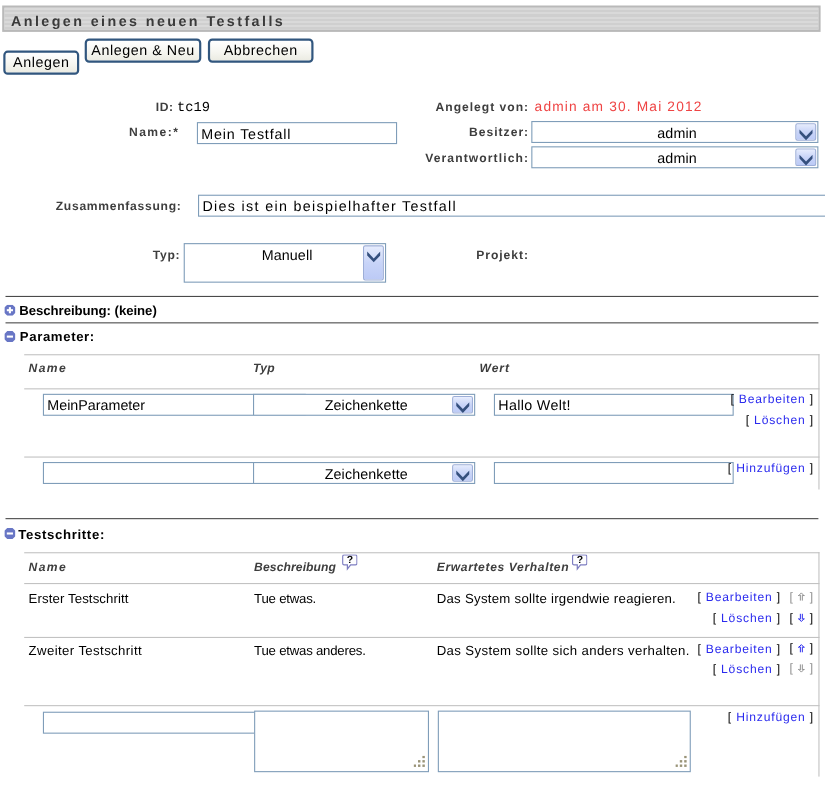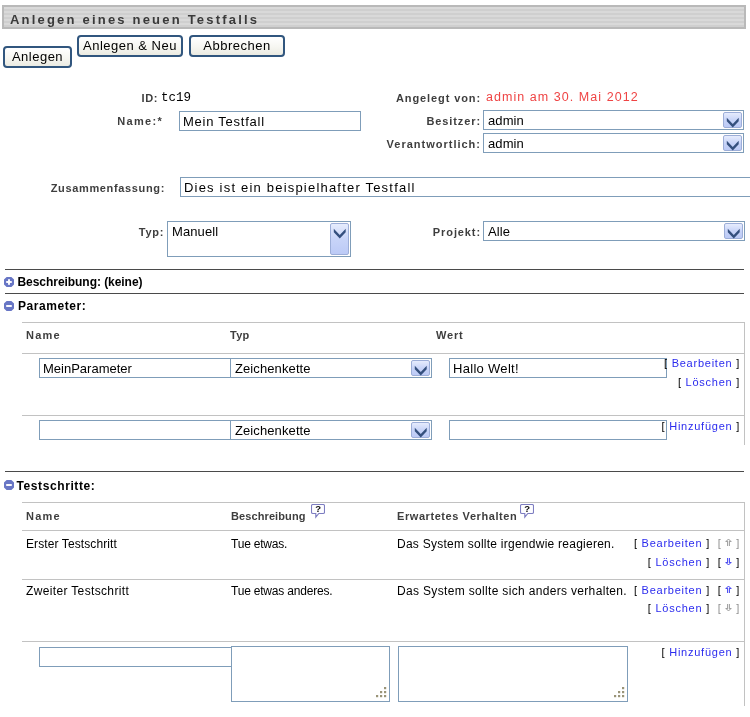--- a/index.html
+++ b/index.html
@@ -1,23 +1,23 @@
 <!DOCTYPE html>
 <html><head><meta charset="utf-8">
 <style>
 html,body{margin:0;padding:0;background:#fff;}
 body{font-family:"Liberation Sans",sans-serif;-webkit-font-smoothing:antialiased;}
 #page{position:relative;width:750px;height:717px;overflow:hidden;background:#fff;}
 .a{position:absolute;}
 .lab{font-weight:bold;font-size:11px;color:#3e3e3e;letter-spacing:0.9px;white-space:nowrap;line-height:11px;}
 .val{font-size:12px;color:#ef4444;letter-spacing:0.7px;white-space:nowrap;line-height:12px;}
-.hdrcell{font-weight:bold;font-size:11px;color:#3e3e3e;letter-spacing:0.8px;white-space:nowrap;line-height:11px;}
+.hdrcell{font-weight:bold;font-size:11px;color:#3e3e3e;letter-spacing:0.8px;white-space:nowrap;line-height:11px;font-style:italic;}
 .cell{font-size:12px;color:#000;letter-spacing:0.35px;white-space:nowrap;line-height:12px;}
 .inp{border:1px solid #7f9db9;background:#fff;box-sizing:border-box;font-size:13px;color:#000;letter-spacing:0.2px;line-height:18px;padding-top:1px;padding-left:3px;white-space:nowrap;overflow:hidden;margin-left:13px;}
-.sel{border:1px solid #7f9db9;background:#fff;box-sizing:border-box;font-size:13px;color:#000;letter-spacing:0.1px;line-height:18px;padding-top:1px;padding-left:4px;white-space:nowrap;overflow:hidden;}
+.sel{border:1px solid #7f9db9;background:#fff;box-sizing:border-box;font-size:13px;color:#000;letter-spacing:0.1px;line-height:18px;padding-top:1px;padding-left:4px;white-space:nowrap;overflow:hidden;text-align:center;}
 .sbtn{position:absolute;top:1px;right:1px;width:17px;bottom:1px;border:1px solid #9daed8;border-radius:2px;background:linear-gradient(180deg,#e6ecfd 0%,#c8d4f8 50%,#bccaf6 100%);}
 .sbtn svg{position:absolute;left:1.5px;top:3.5px;}
 .icn svg{display:block;}
 .secline{height:1.2px;background:#4a4a4a;}
 .sechdr{font-weight:bold;font-size:12px;color:#000000;letter-spacing:-0.05px;white-space:nowrap;line-height:12px;}
 .gline{background:#c2c2c2;}
 .lnk{font-size:11px;letter-spacing:0.75px;white-space:nowrap;line-height:11px;color:#000;}
 .lnk b{font-weight:normal;color:#2b2bee;}
 .lnkg{color:#909090;}
 .ag{margin-left:4px;}
@@ -55,25 +55,20 @@
       </span></div>
 <div class="a sel" style="left:483px;top:133px;width:261px;height:20px;">admin<span class="sbtn">
         <svg width="13.5" height="11" viewBox="0 0 13.5 11">
           <path d="M0.8 0.7 L6.75 6.9 L12.7 0.7 L12.7 4.2 L6.75 10.4 L0.8 4.2 Z" fill="#35507e"></path>
         </svg>
       </span></div>
 
 <div class="a inp" style="left:167px;top:177px;width:576px;height:20px;letter-spacing:1.2px;">Dies ist ein beispielhafter Testfall</div>
 
 <div class="a sel" style="left:167px;top:221px;width:184px;height:36px;">Manuell<span class="sbtn">
-        <svg width="13.5" height="11" viewBox="0 0 13.5 11">
-          <path d="M0.8 0.7 L6.75 6.9 L12.7 0.7 L12.7 4.2 L6.75 10.4 L0.8 4.2 Z" fill="#35507e"></path>
-        </svg>
-      </span></div>
-<div class="a sel" style="left:483px;top:221px;width:262px;height:20px;">Alle<span class="sbtn">
         <svg width="13.5" height="11" viewBox="0 0 13.5 11">
           <path d="M0.8 0.7 L6.75 6.9 L12.7 0.7 L12.7 4.2 L6.75 10.4 L0.8 4.2 Z" fill="#35507e"></path>
         </svg>
       </span></div>
 
 <div class="a secline" style="left:5px;top:269px;width:739px;"></div>
 <div class="a icn" style="left:4px;top:276.5px;">
       <svg width="10" height="10" viewBox="0 0 10 10">
         <path d="M2.6 0 H7.4 L10 2.6 V7.4 L7.4 10 H2.6 L0 7.4 V2.6 Z" fill="#6876c5"></path>
         <rect x="2.2" y="4.05" width="5.6" height="1.9" fill="#fff"></rect>

